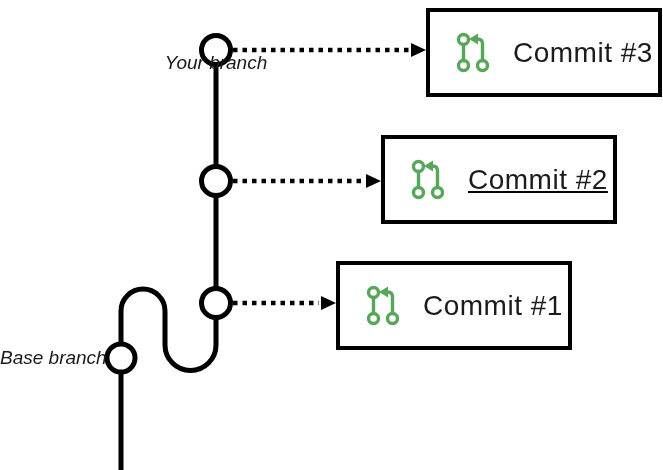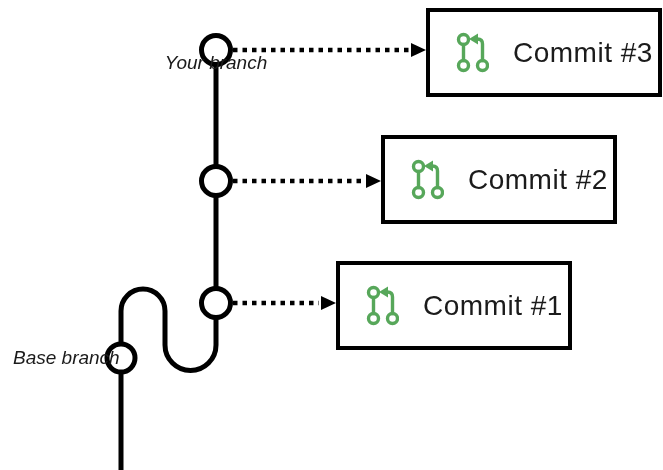--- a/index.html
+++ b/index.html
@@ -49,36 +49,36 @@
     color: var(--text);
     line-height: 24px;
     white-space: nowrap;
   }
   #your-branch-label {
     left: 146px; top: 3px; width: 140px;
     text-align: center;
     margin-top: 48px;
   }
   #base-branch-label {
-    left: 13px; top: 346px; width: 96px;
+    left: 0px; top: 346px; width: 96px;
     text-align: right;
   }
   .commit-box {
     position: absolute;
     width: 236px;
     height: 89px;
     background: var(--box-bg);
     border: 4px solid var(--box-border);
     display: flex;
     align-items: center;
     padding-left: 26px;
     gap: 24px;
   }
   .commit-box.b3 { left: 426px; top: 8px; }
-  .commit-box.b2 { left: 381px; top: 135px; }
+  .commit-box.b2 { left: 381px; top: 135px; text-decoration: underline; }
   .commit-box.b1 { left: 336px; top: 261px; }
   .git-icon {
     width: 33px; height: 41px;
     color: var(--icon-green);
     flex: 0 0 auto;
   }
   .git-icon .s {
     stroke: currentColor;
     stroke-width: 3.4;
     fill: none;

